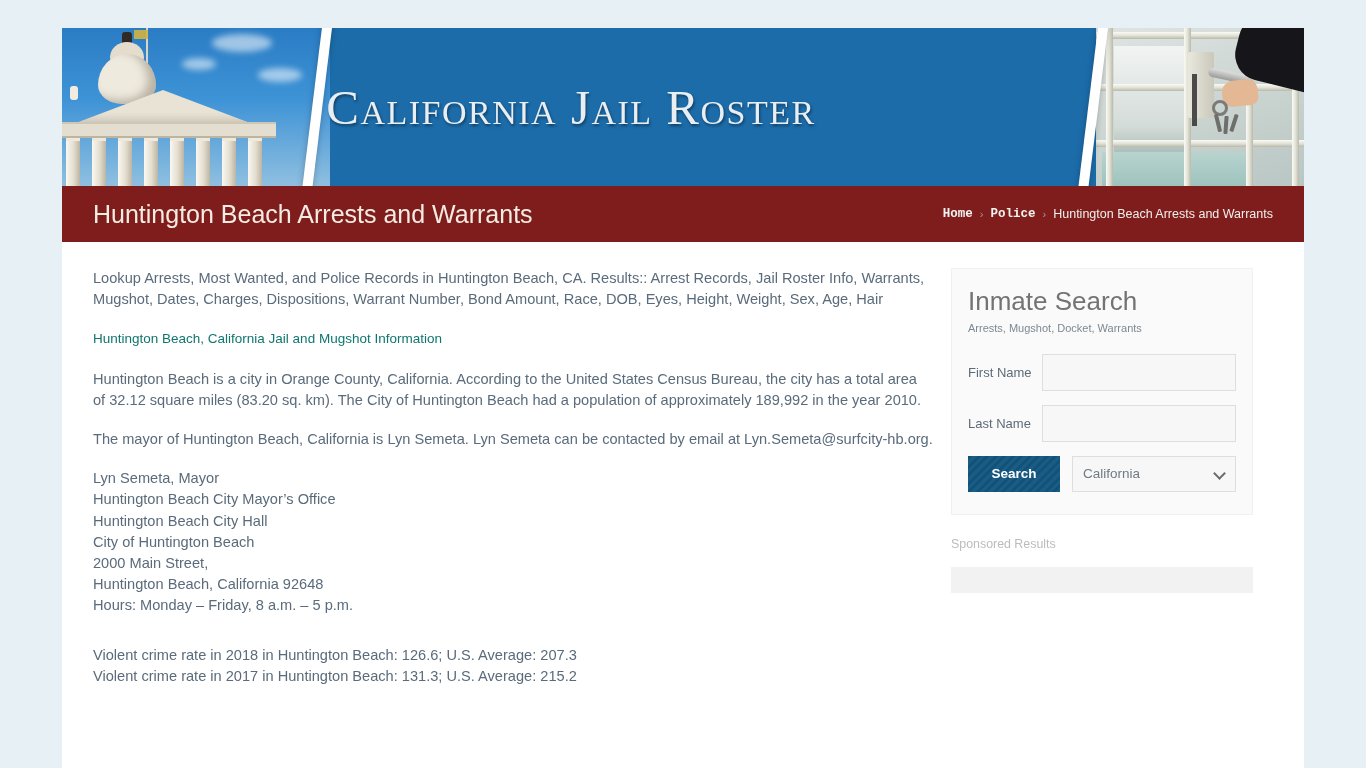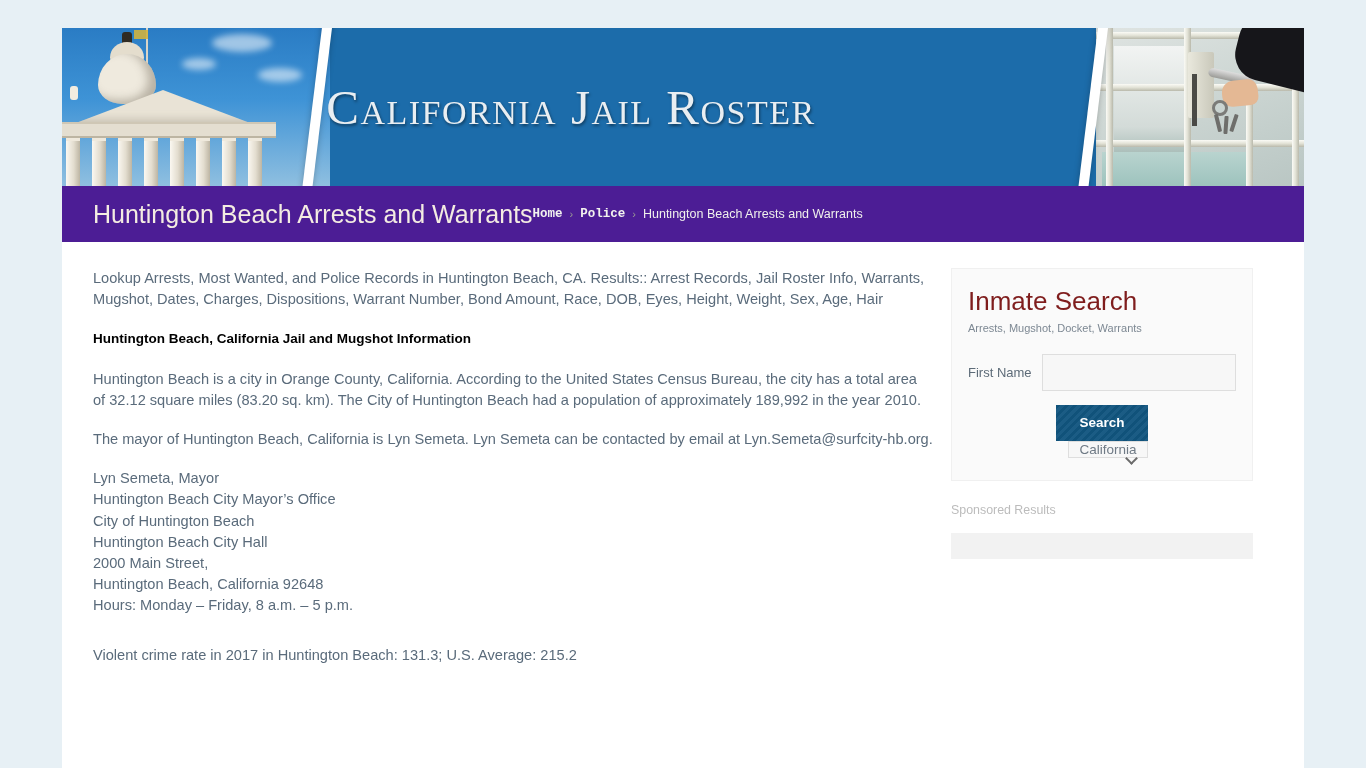--- a/index.html
+++ b/index.html
@@ -148,22 +148,22 @@
     color: #e9eef2;
     font-variant: small-caps;
     text-shadow: 1px 2px 3px rgba(0,0,0,.45);
     white-space: nowrap;
   }
 
   
   .titlebar {
     position: relative;
     width: 1242px; height: 56px;
-    background: #4c1d95;
-    display: flex; align-items: center; 
+    background: #7f1d1d;
+    display: flex; align-items: center; justify-content: space-between;
     padding: 0 31px;
   }
   .page-title {
     font-size: 25px; color: #f4ece2; font-weight: 400; white-space: nowrap;
   }
   .crumbs { display: flex; align-items: center; font-size: 12.5px; white-space: nowrap; }
   .crumb-link { color: #f2f2ee; font-weight: bold; text-decoration: none; font-family: Liberation Mono, monospace; }
   .crumb-sep { color: #9b9b94; margin: 0 7px; font-size: 11px; }
   .crumb-current { color: #f0f0ec; }
 
@@ -173,21 +173,21 @@
     background: #ffffff;
     padding: 26px 31px 10px 31px;
     display: flex;
     min-height: 528px;
   }
   .main-col { width: 858px; padding-right: 18px; }
   .p {
     color: #5a6b7b; font-size: 14.6px; line-height: 21.2px;
     margin: 0 0 18px 0;
   }
-  .p-bold { font-weight: bold; color: #000000; font-size: 13.5px; margin-bottom: 19px; }
+  .p-bold { font-weight: normal; color: #0f766e; font-size: 13.5px; margin-bottom: 19px; }
   .addr { color: #5a6b7b; font-size: 14.6px; line-height: 21.2px; margin: 0 0 16px 0; }
 
   .mayor-btn {
     display: inline-block;
     padding: 8px 19px 9px 19px;
     border: 1px solid #c9c9c9;
     color: #2f3b45;
     font-size: 13.6px;
     background-color: #efefef;
     background-image: repeating-linear-gradient(
@@ -201,35 +201,35 @@
   .crime-line { color: #5a6b7b; font-size: 14.6px; line-height: 21.2px; }
 
   
   .sidebar { width: 302px; }
   .search-panel {
     background: #fafafa;
     border: 1px solid #f0f0f0;
     padding: 18px 16px 22px 16px;
   }
   .panel-title {
-    font-size: 26px; color: #7f1d1d; font-weight: 400; margin: 0 0 6px 0; line-height: 1.1;
+    font-size: 26px; color: #737373; font-weight: 400; margin: 0 0 6px 0; line-height: 1.1;
   }
   .panel-sub { font-size: 11px; color: #7d8893; margin: 0 0 20px 0; }
   .field-row { display: flex; align-items: center; margin-bottom: 14px; }
   .field-label { width: 100px; font-size: 13px; color: #5d6b78; }
   .field-input {
     flex: 1; height: 37px;
     background: #f7f7f7;
     border: 1px solid #dedede;
     outline: none;
     font-size: 13px; color: #444;
     padding: 0 8px;
     font-family: "Liberation Sans", sans-serif;
   }
-  .action-row { display: flex; align-items: center; margin-top: 6px; flex-direction: column; }
+  .action-row { display: flex; align-items: center; margin-top: 6px; }
   .search-btn {
     width: 92px; height: 36px;
     background-color: #11557f;
     background-image: repeating-linear-gradient(
       -45deg,
       rgba(255,255,255,.045) 0px, rgba(255,255,255,.045) 3px,
       rgba(0,0,0,.04) 3px, rgba(0,0,0,.04) 6px
     );
     border: none; color: #ffffff; font-size: 13.5px; font-weight: bold;
     cursor: pointer; font-family: "Liberation Sans", sans-serif;
@@ -329,43 +329,48 @@
 
       <div class="main-col">
         <p class="p">Lookup Arrests, Most Wanted, and Police Records in Huntington Beach, CA. Results:: Arrest Records, Jail Roster Info, Warrants, Mugshot, Dates, Charges, Dispositions, Warrant Number, Bond Amount, Race, DOB, Eyes, Height, Weight, Sex, Age, Hair</p>
         <p class="p p-bold">Huntington Beach, California Jail and Mugshot Information</p>
         <p class="p">Huntington Beach is a city in Orange County, California. According to the United States Census Bureau, the city has a total area of 32.12 square miles (83.20 sq. km). The City of Huntington Beach had a population of approximately 189,992 in the year 2010.</p>
         <p class="p">The mayor of Huntington Beach, California is Lyn Semeta. Lyn Semeta can be contacted by email at Lyn.Semeta@surfcity-hb.org.</p>
 
         <div class="addr">
           <div>Lyn Semeta, Mayor</div>
           <div>Huntington Beach City Mayor’s Office</div>
+          <div>Huntington Beach City Hall</div>
           <div>City of Huntington Beach</div>
-          <div>Huntington Beach City Hall</div>
           <div>2000 Main Street,</div>
           <div>Huntington Beach, California 92648</div>
           <div>Hours: Monday – Friday, 8 a.m. – 5 p.m.</div>
         </div>
 
 
         <div class="crime-block">
+          <div class="crime-line">Violent crime rate in 2018 in Huntington Beach: 126.6; U.S. Average: 207.3</div>
           <div class="crime-line">Violent crime rate in 2017 in Huntington Beach: 131.3; U.S. Average: 215.2</div>
         </div>
       </div>
 
       <div class="sidebar">
         <div class="search-panel">
           <div class="panel-title">Inmate Search</div>
           <div class="panel-sub">Arrests, Mugshot, Docket, Warrants</div>
 
           <div class="field-row">
             <div class="field-label">First Name</div>
             <input class="field-input" type="text" placeholder="" style="">
           </div>
 
+          <div class="field-row">
+            <div class="field-label">Last Name</div>
+            <input class="field-input" type="text" placeholder="" style="">
+          </div>
 
           <div class="action-row">
             <button class="search-btn">Search</button>
             <div class="state-select">
               <span>California</span>
               <span class="chev"></span>
             </div>
           </div>
         </div>
 

